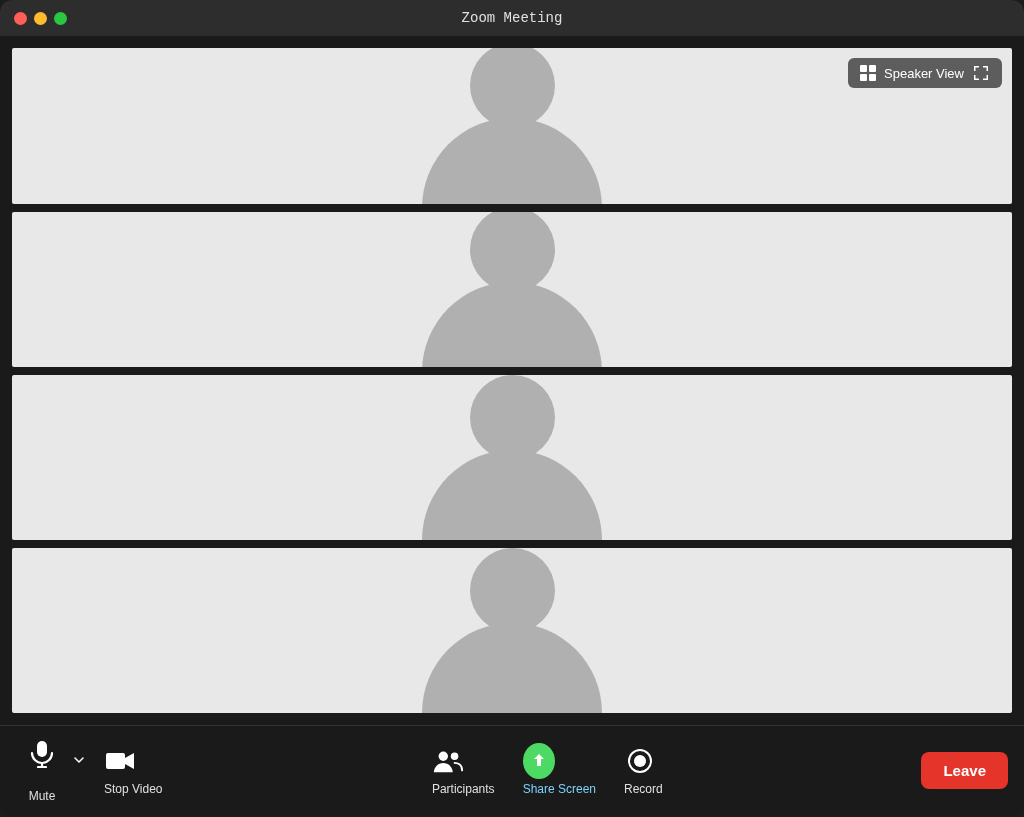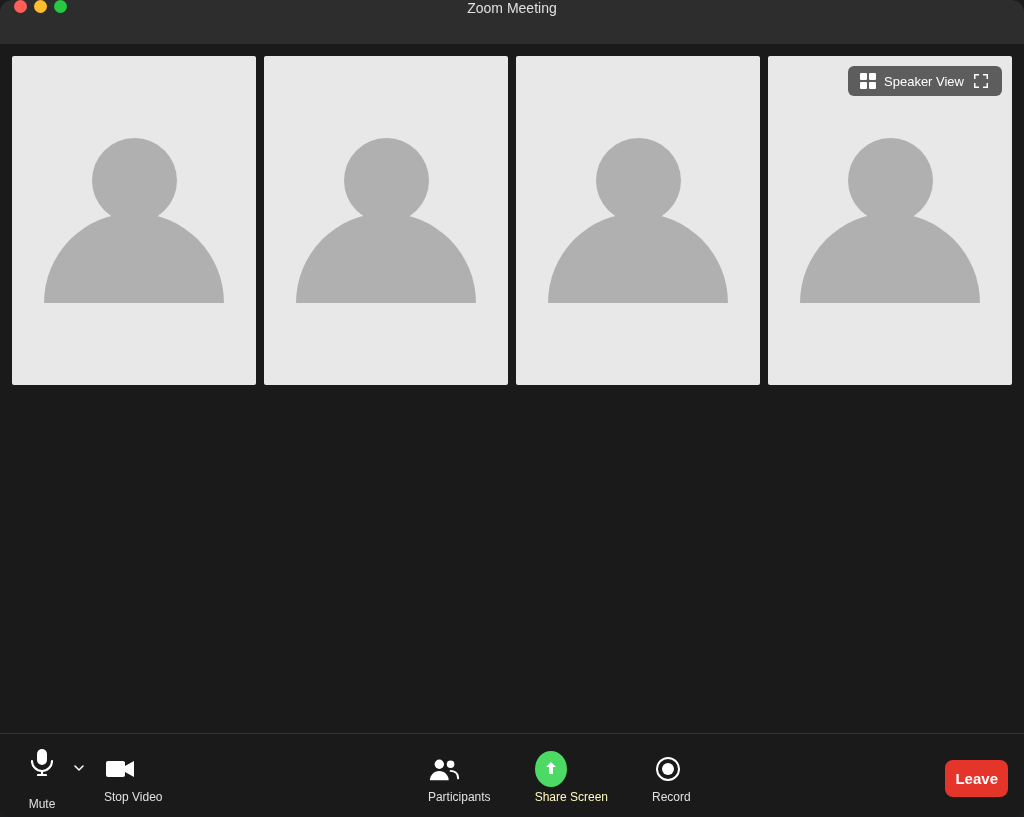--- a/index.html
+++ b/index.html
@@ -9,26 +9,28 @@
       height: 817px;
       overflow: hidden;
       font-family: -apple-system, BlinkMacSystemFont, 'Helvetica Neue', sans-serif;
       background: #1c1c1e;
       border-radius: 12px;
     }
 
     
     .title-bar {
       width: 100%;
-      height: 44px;
+      height: 36px;
       background: #2d2d2d;
       display: flex;
+      align-items: center;
       justify-content: center;
       position: relative;
       border-radius: 12px 12px 0 0;
+      font-family: Liberation Mono, monospace;
     }
 
     .title-bar-title {
       color: #e0e0e0;
       font-size: 14px;
       font-weight: 500;
     }
 
     .traffic-lights {
       position: absolute;
@@ -48,21 +50,21 @@
     .tl-yellow { background: #febc2e; }
     .tl-green { background: #28c840; }
 
     
     .video-area {
       width: 100%;
       height: calc(817px - 38px - 90px);
       background: #1a1a1a;
       position: relative;
       display: grid;
-      grid-template-columns: 1fr 1fr 1fr 1fr;
+      grid-template-columns: 1fr;
       grid-template-rows: 1fr 1fr;
       gap: 0;
       padding: 12px;
       gap: 8px;
     }
 
     .video-tile {
       background: #e8e8e8;
       border-radius: 2px;
       display: flex;
@@ -141,21 +143,21 @@
       background: #1a1a1a;
       display: flex;
       align-items: center;
       padding: 0 16px;
       border-top: 1px solid #333;
     }
 
     .toolbar-center {
       display: flex;
       align-items: center;
-      gap: 16px;
+      gap: 0;
       flex: 1;
       justify-content: center;
     }
 
     .tool-btn {
       display: flex;
       flex-direction: column;
       align-items: flex-start;
       justify-content: center;
       color: white;
@@ -177,21 +179,21 @@
       color: white;
     }
 
     .tool-btn-label {
       font-size: 12px;
       color: #e0e0e0;
       white-space: nowrap;
     }
 
     .tool-btn.share-screen .tool-btn-label {
-      color: #fef9c3;
+      color: #7dd3fc;
     }
 
     .mute-group {
       display: flex;
       align-items: center;
     }
 
     .mute-main {
       display: flex;
       flex-direction: column;
@@ -211,21 +213,21 @@
       cursor: pointer;
       color: white;
       font-size: 10px;
     }
 
     .leave-btn {
       background: #e5342a;
       color: white;
       border: none;
       border-radius: 8px;
-      padding: 10px 10px;
+      padding: 10px 22px;
       font-size: 15px;
       font-weight: 600;
       cursor: pointer;
     }
 
     
     svg {
       fill: currentColor;
     }
 

